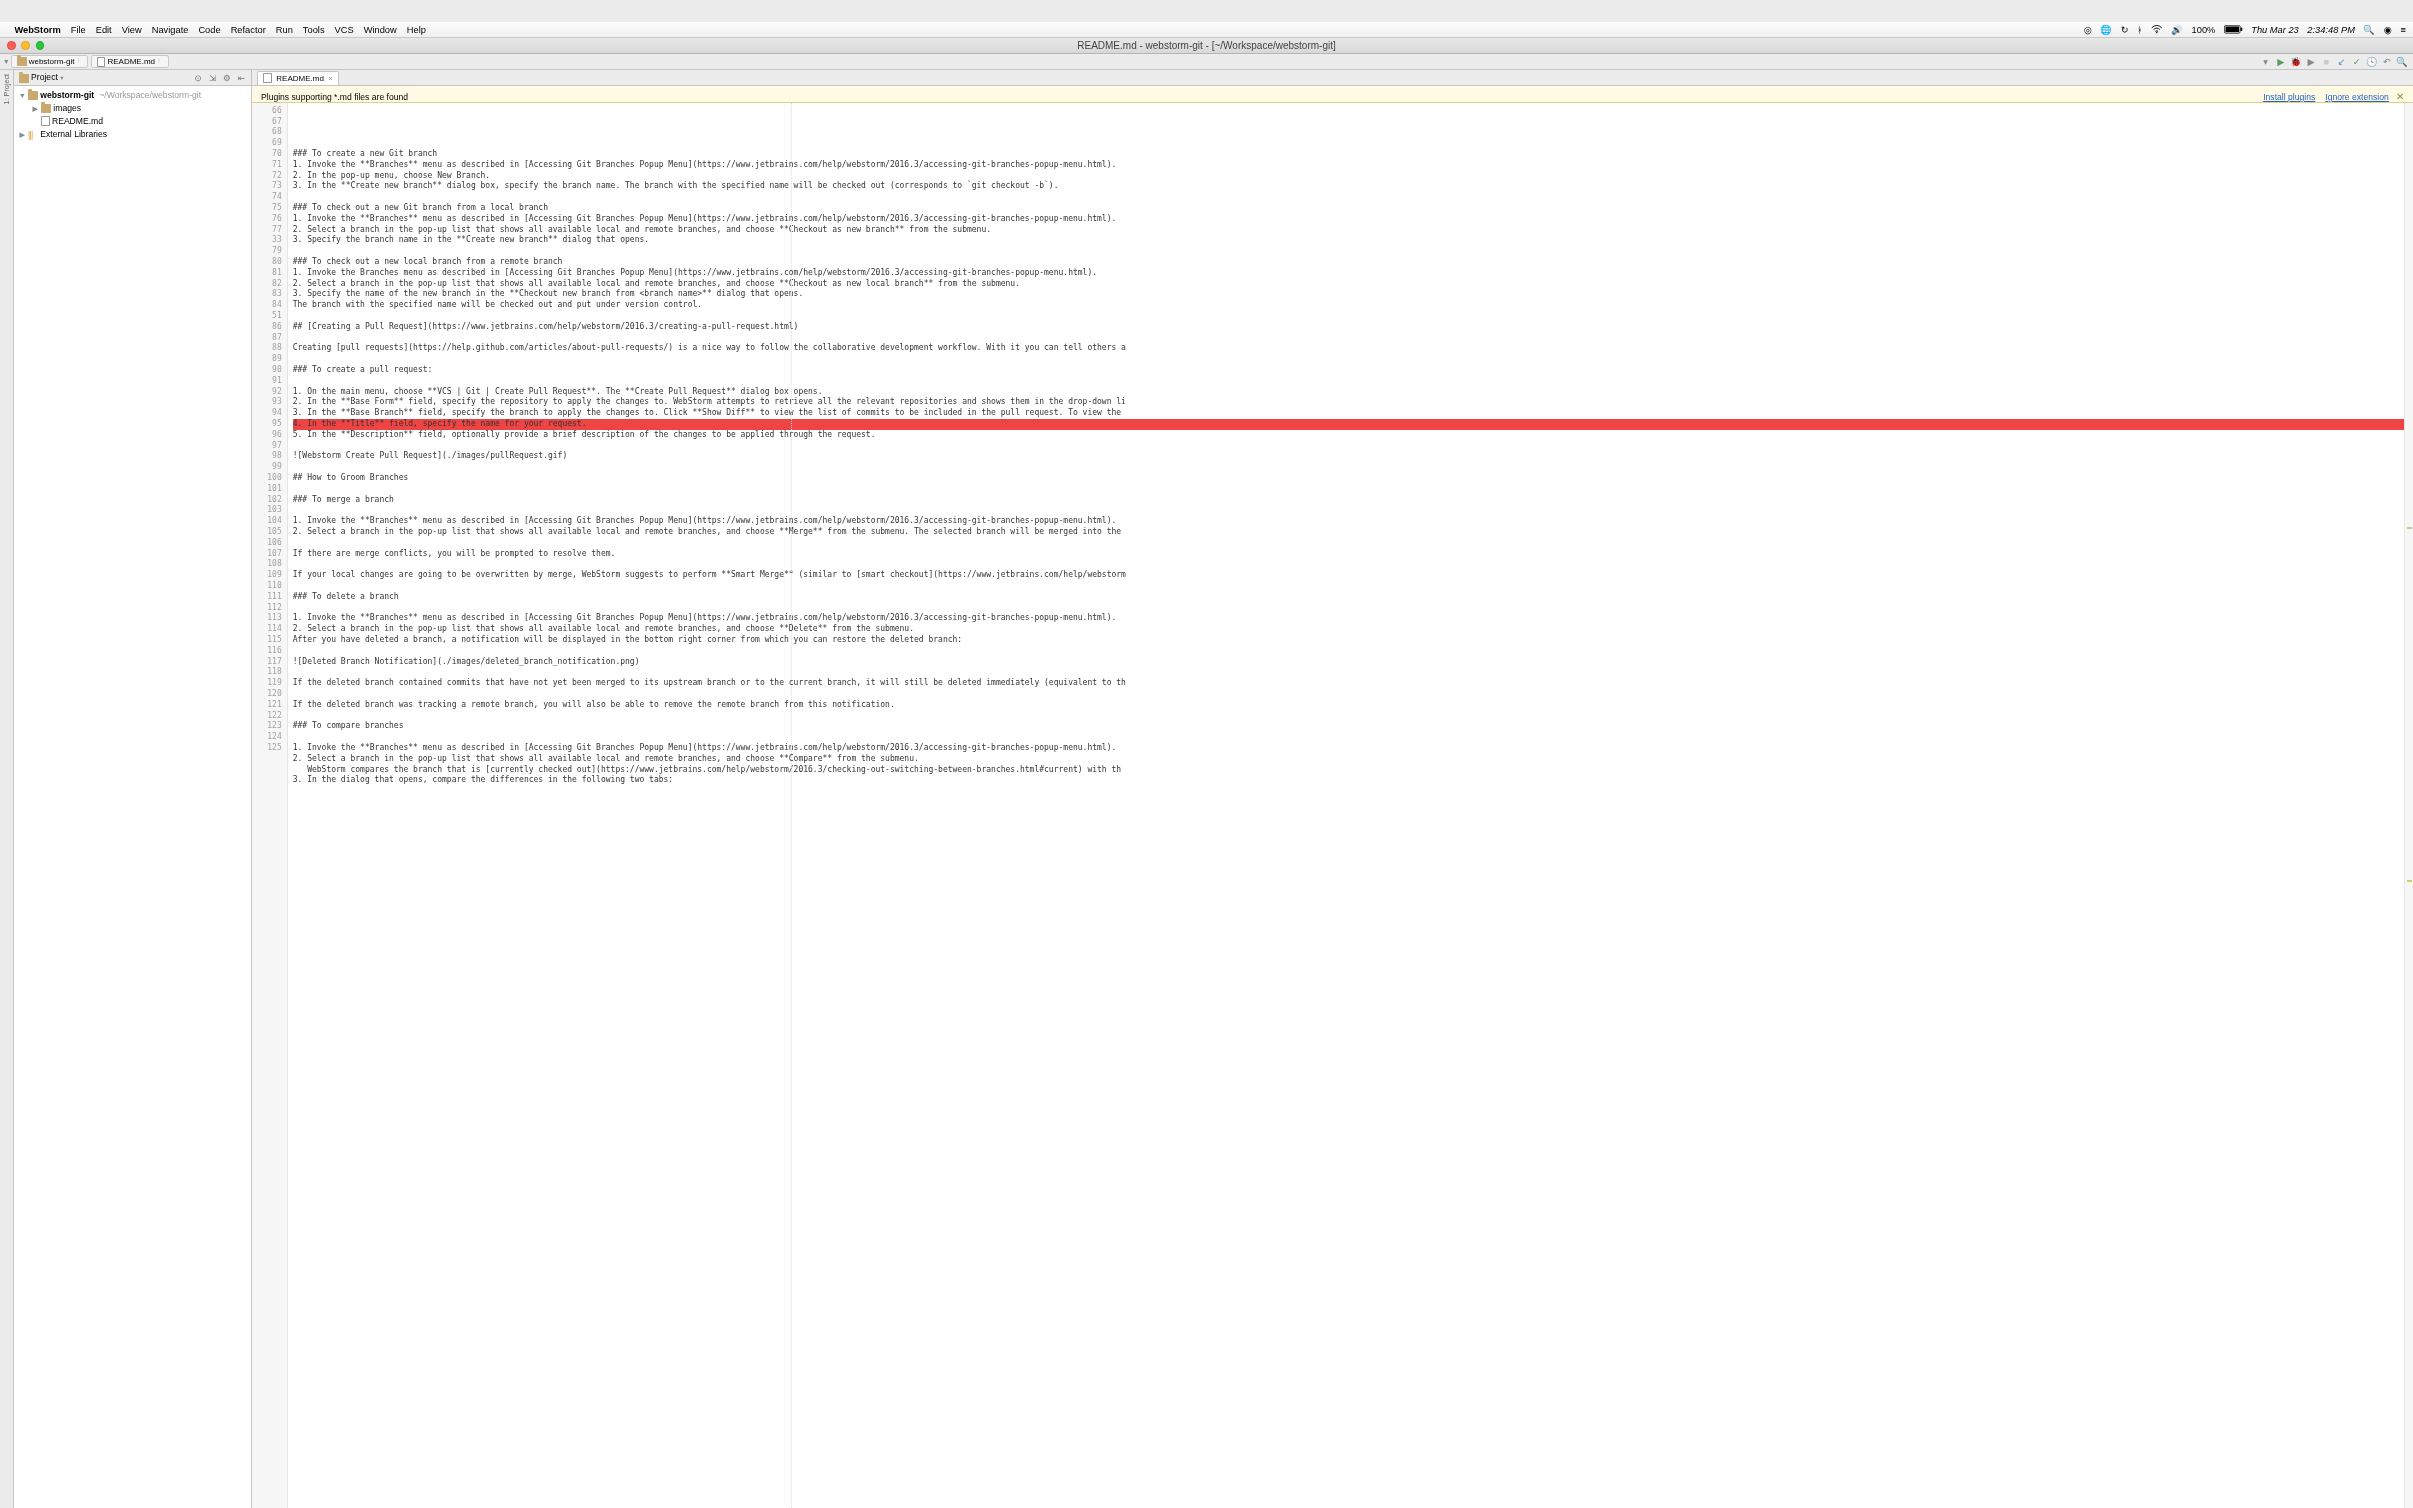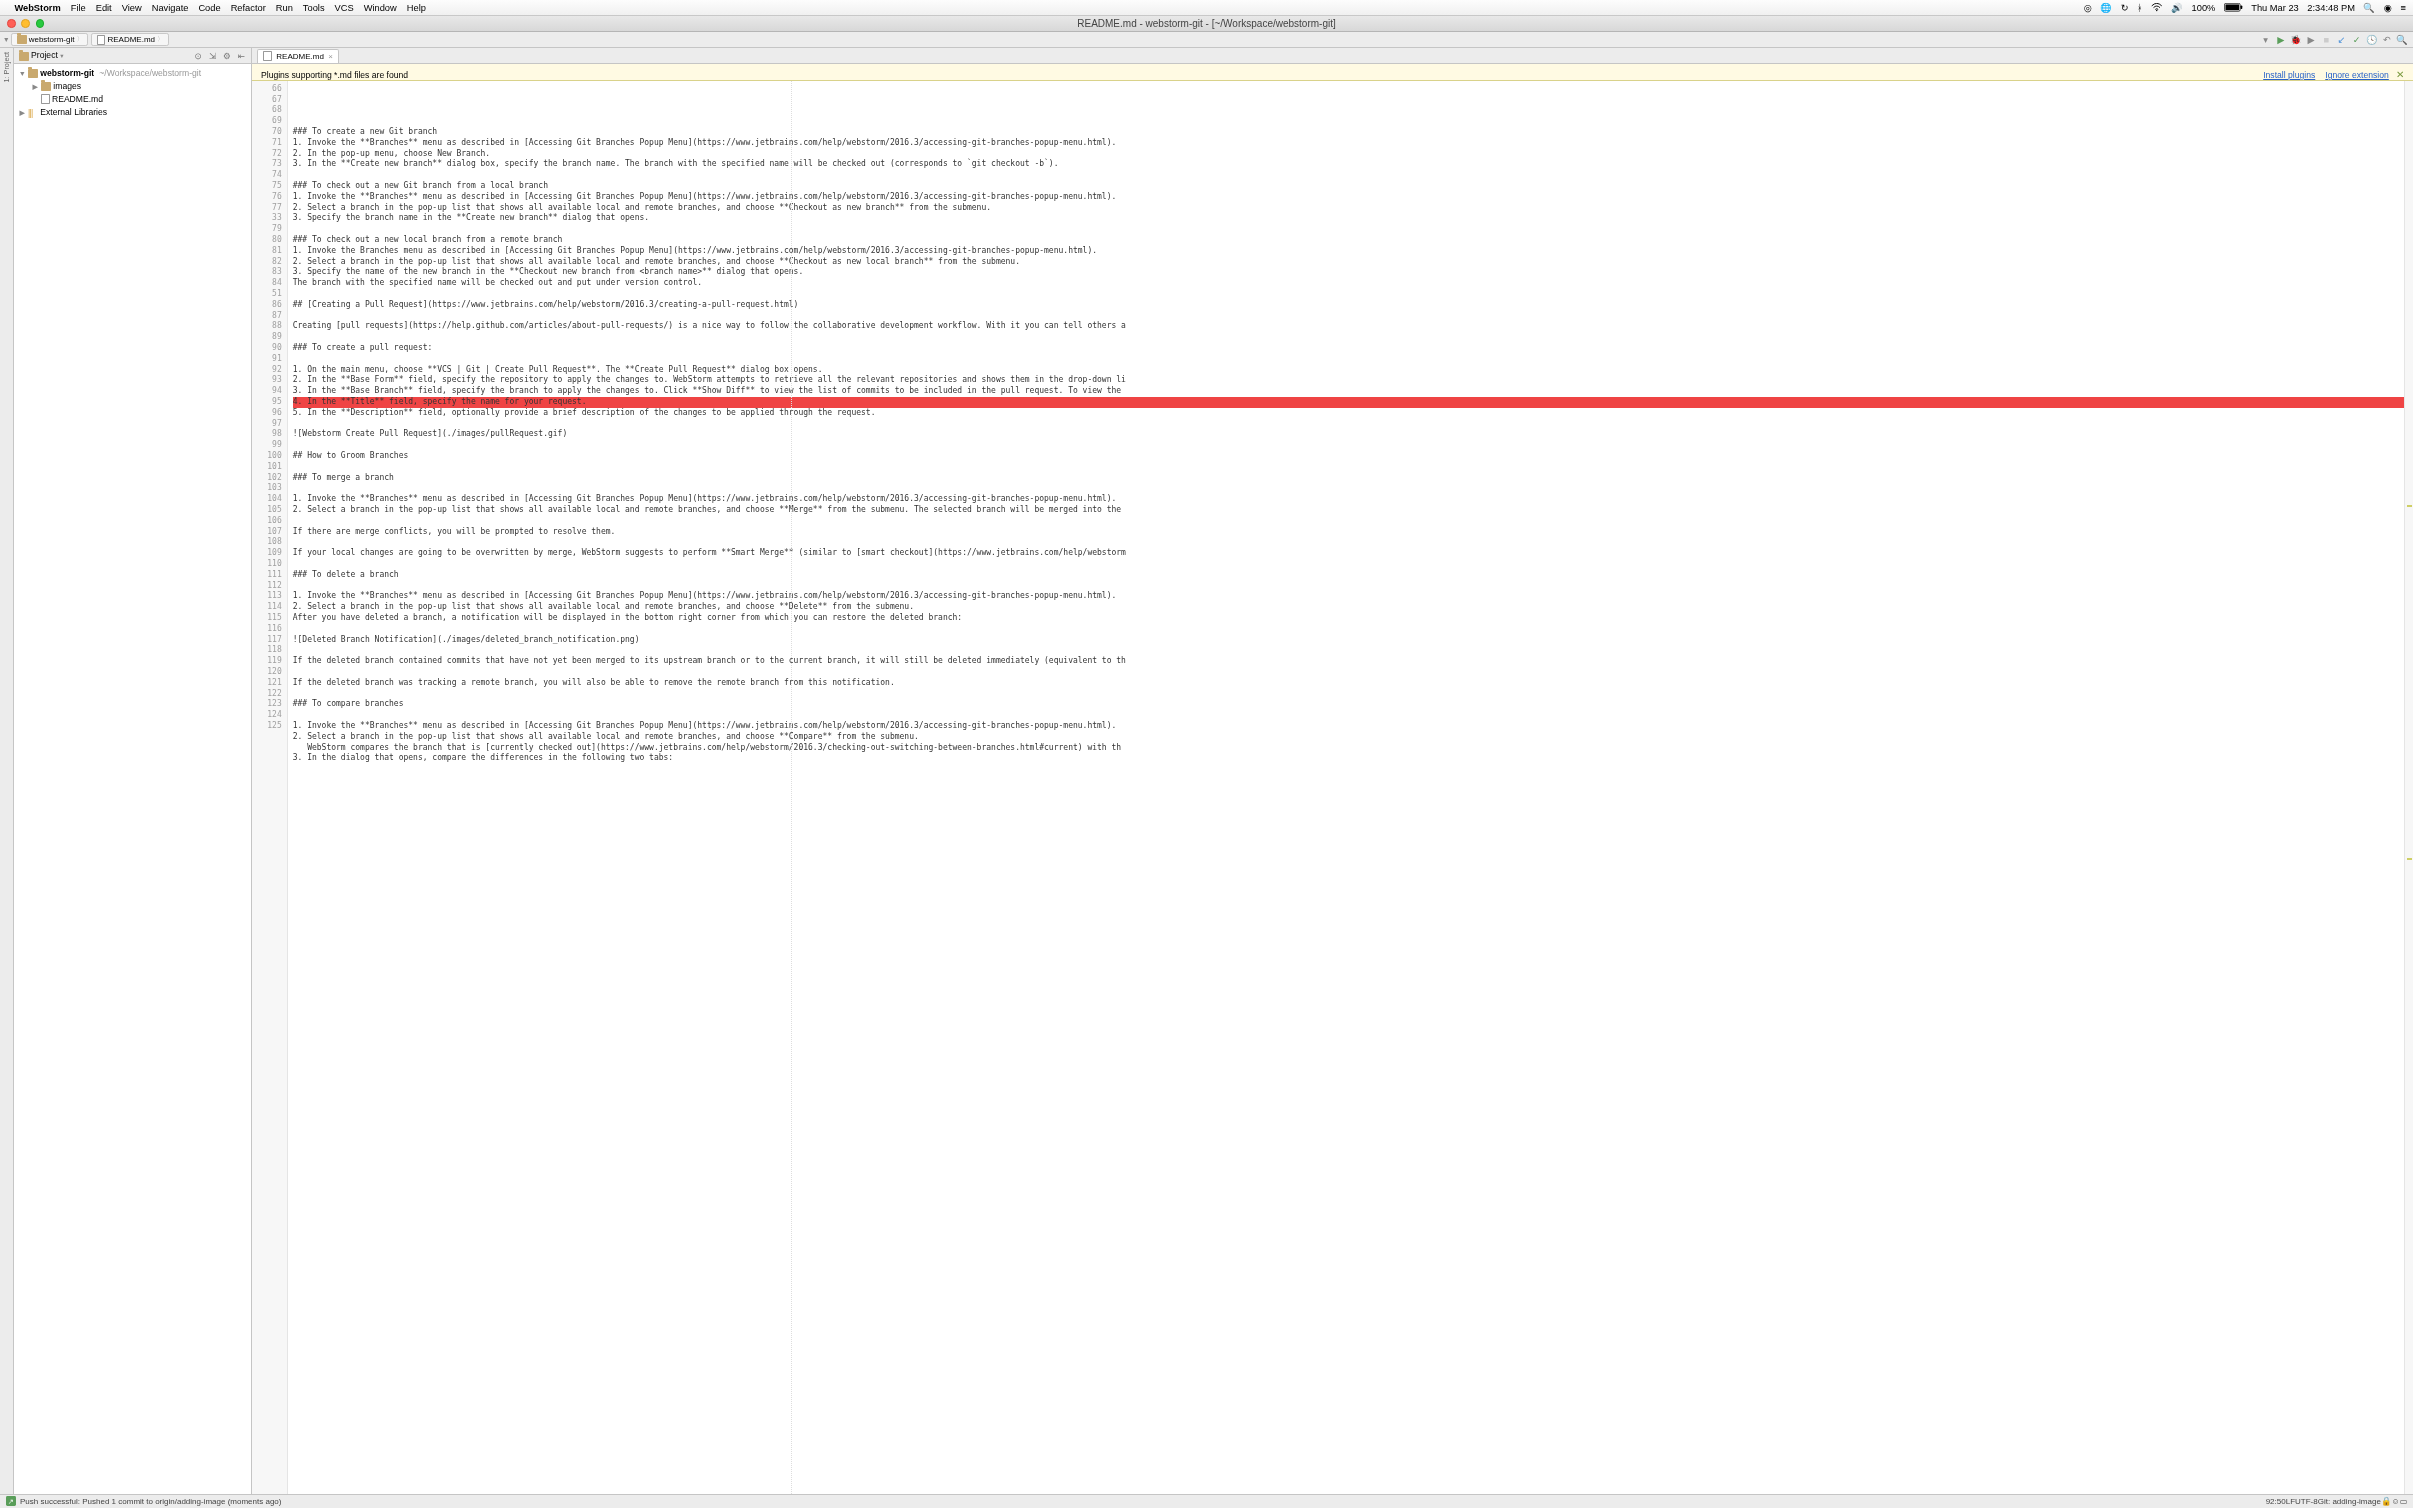--- a/index.html
+++ b/index.html
@@ -15,27 +15,28 @@
 
 
 .mac-menubar {
   height: 16px;
   background: linear-gradient(#fdfdfd, #f0f0f0);
   border-bottom: 0.7px solid #c8c8c8;
   display: flex;
   align-items: center;
   padding: 0 7.2px;
   font-size: 9.3px;
+  margin-top: 22px;
 }
 .mac-menubar .apple { font-size: 10px; margin-right: 7.2px; }
 .mac-menubar .appname { font-weight: 600; margin-right: 10px; }
 .mac-menubar .menu-item { margin-right: 10px; }
 .mac-menubar .spacer { flex: 1; }
 .mac-menubar .tray { display: flex; align-items: center; gap: 8.6px; font-size: 9.3px; }
-.mac-menubar .tray .clk { font-weight: 400; }
+.mac-menubar .tray .clk { font-weight: 400; font-style: italic; }
 
 
 .window-title {
   height: 16px;
   background: linear-gradient(#e8e8e8, #d8d8d8);
   border-bottom: 0.7px solid #b5b5b5;
   display: flex;
   align-items: center;
   position: relative;
   font-size: 10px;

